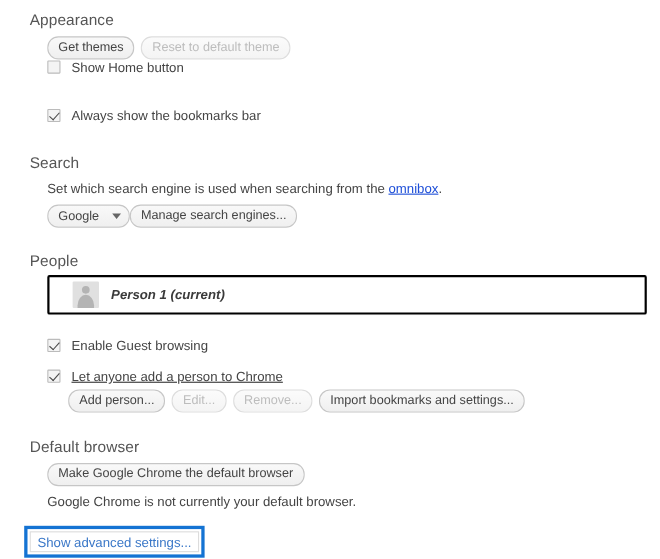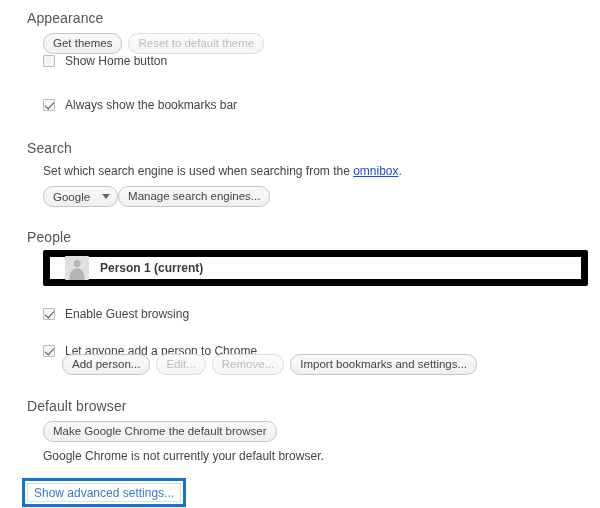--- a/index.html
+++ b/index.html
@@ -141,29 +141,30 @@
     line-height: 15px;
   }
   a.link {
     color: #1d4ed8;
     text-decoration: underline;
     cursor: pointer;
   }
 
   
   .people-box {
-    border: 7px solid #000000;
+    border: 2px solid #000000;
     border-radius: 2px;
     background: #ffffff;
     box-sizing: border-box;
     height: 36px;
     display: flex;
     align-items: center;
-    padding-left: 15px;
+    padding-left: 21px;
     box-shadow: 0 1px 0 rgba(0,0,0,0.02);
+    font-style: italic;
   }
   .avatar {
     width: 24px;
     height: 24px;
     background: #e0e0e0;
     border-radius: 1px;
     position: relative;
     flex: 0 0 auto;
     overflow: hidden;
   }
@@ -230,21 +231,21 @@
   #chk-home      { position: absolute; left: 43px; top: 52px; }
   #chk-bookmarks { position: absolute; left: 43px; top: 96px; }
 
   #search-title  { position: absolute; left: 27px;  top: 140px; }
   #search-descr  { position: absolute; left: 43px;  top: 164px; }
   #search-controls { position: absolute; left: 43px; top: 186px; }
 
   #people-title  { position: absolute; left: 27px;  top: 229px; }
   #people-panel  { position: absolute; left: 43px;  top: 250px; width: 545px; }
   #chk-guest     { position: absolute; left: 43px; top: 305px; }
-  #chk-addperson { position: absolute; left: 43px; top: 342px; }
+  #chk-addperson { position: absolute; left: 43px; top: 333px; text-decoration: underline; }
   #people-buttons { position: absolute; left: 43px; top: 354px; padding-left: 19px; }
 
   #default-title { position: absolute; left: 27px;  top: 398px; }
   #default-button { position: absolute; left: 43px; top: 421px; }
   #default-descr { position: absolute; left: 43px;  top: 449px; }
 
   #advanced-row  { position: absolute; left: 27px;  top: 483px; }
 </style>
 </head>
 <body>

